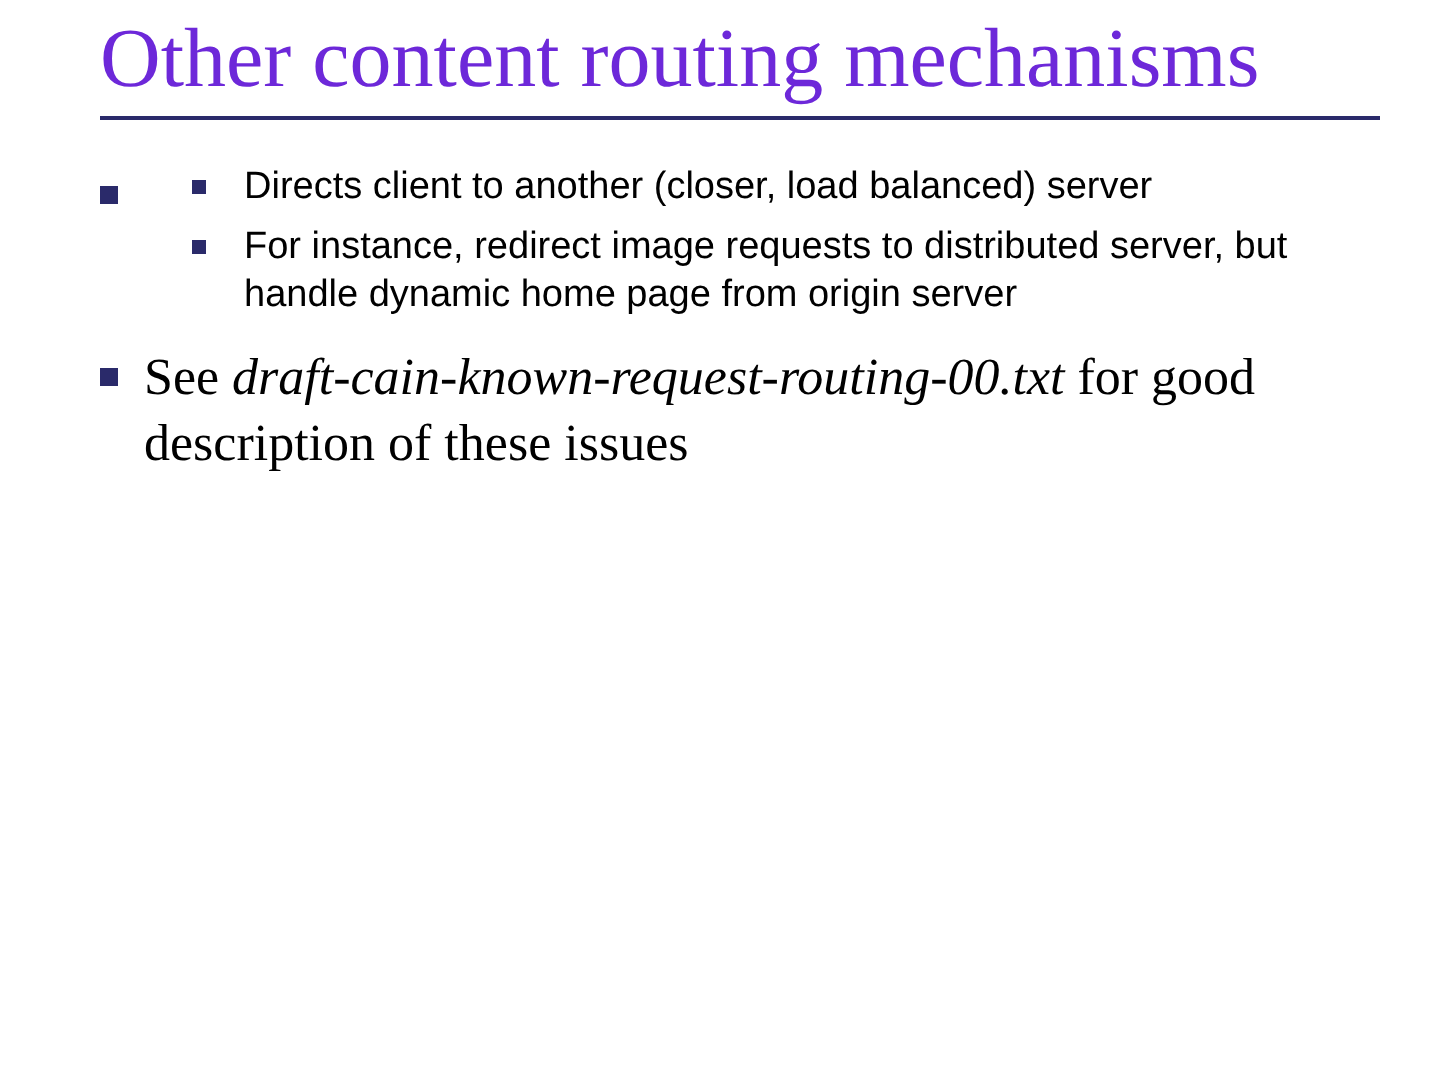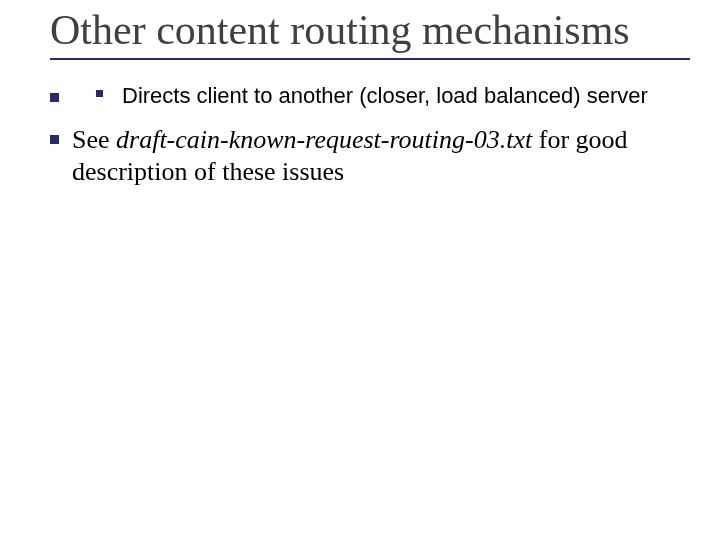--- a/index.html
+++ b/index.html
@@ -10,21 +10,21 @@
       font-family: Verdana, Geneva, sans-serif;
       color: #000;
       overflow: hidden;
     }
     .slide {
       padding: 8px 50px 20px 50px;
     }
     .title {
       font-family: "Times New Roman", Times, serif;
       font-size: 42px;
-      color: #404040;
+      color: #6d28d9;
       line-height: 1.05;
       margin-bottom: 6px;
       font-weight: 400;
     }
     .underline {
       border-bottom: 2px solid #2a2a6a;
       width: 640px;
       margin-bottom: 22px;
     }
     ul { list-style: none; }
@@ -47,21 +47,21 @@
       height: 9px;
       background: #2a2a6a;
     }
     .lvl2 {
       padding-left: 50px;
       margin-top: 10px;
     }
     .lvl2 > li {
       position: relative;
       font-family: Verdana, Geneva, sans-serif;
-      font-size: 22px;
+      font-size: 19px;
       margin-bottom: 6px;
       line-height: 1.25;
     }
     .lvl2 > li::before {
       content: "";
       position: absolute;
       left: -26px;
       top: 8px;
       width: 7px;
       height: 7px;
@@ -73,19 +73,20 @@
 <body>
 
 <div class="slide">
   <h1 class="title">Other content routing mechanisms</h1>
   <div class="underline"></div>
 
   <ul class="lvl1">
     <li>
       <ul class="lvl2">
         <li>Directs client to another (closer, load balanced) server</li>
+        <li>For instance, redirect image requests to distributed server, but handle dynamic home page from origin server</li>
       </ul>
     </li>
     <li>
-      <span>See </span><span class="italic">draft-cain-known-request-routing-03.txt</span><span> for good description of these issues</span>
+      <span>See </span><span class="italic">draft-cain-known-request-routing-00.txt</span><span> for good description of these issues</span>
     </li>
   </ul>
 </div>
 
 </body></html>

